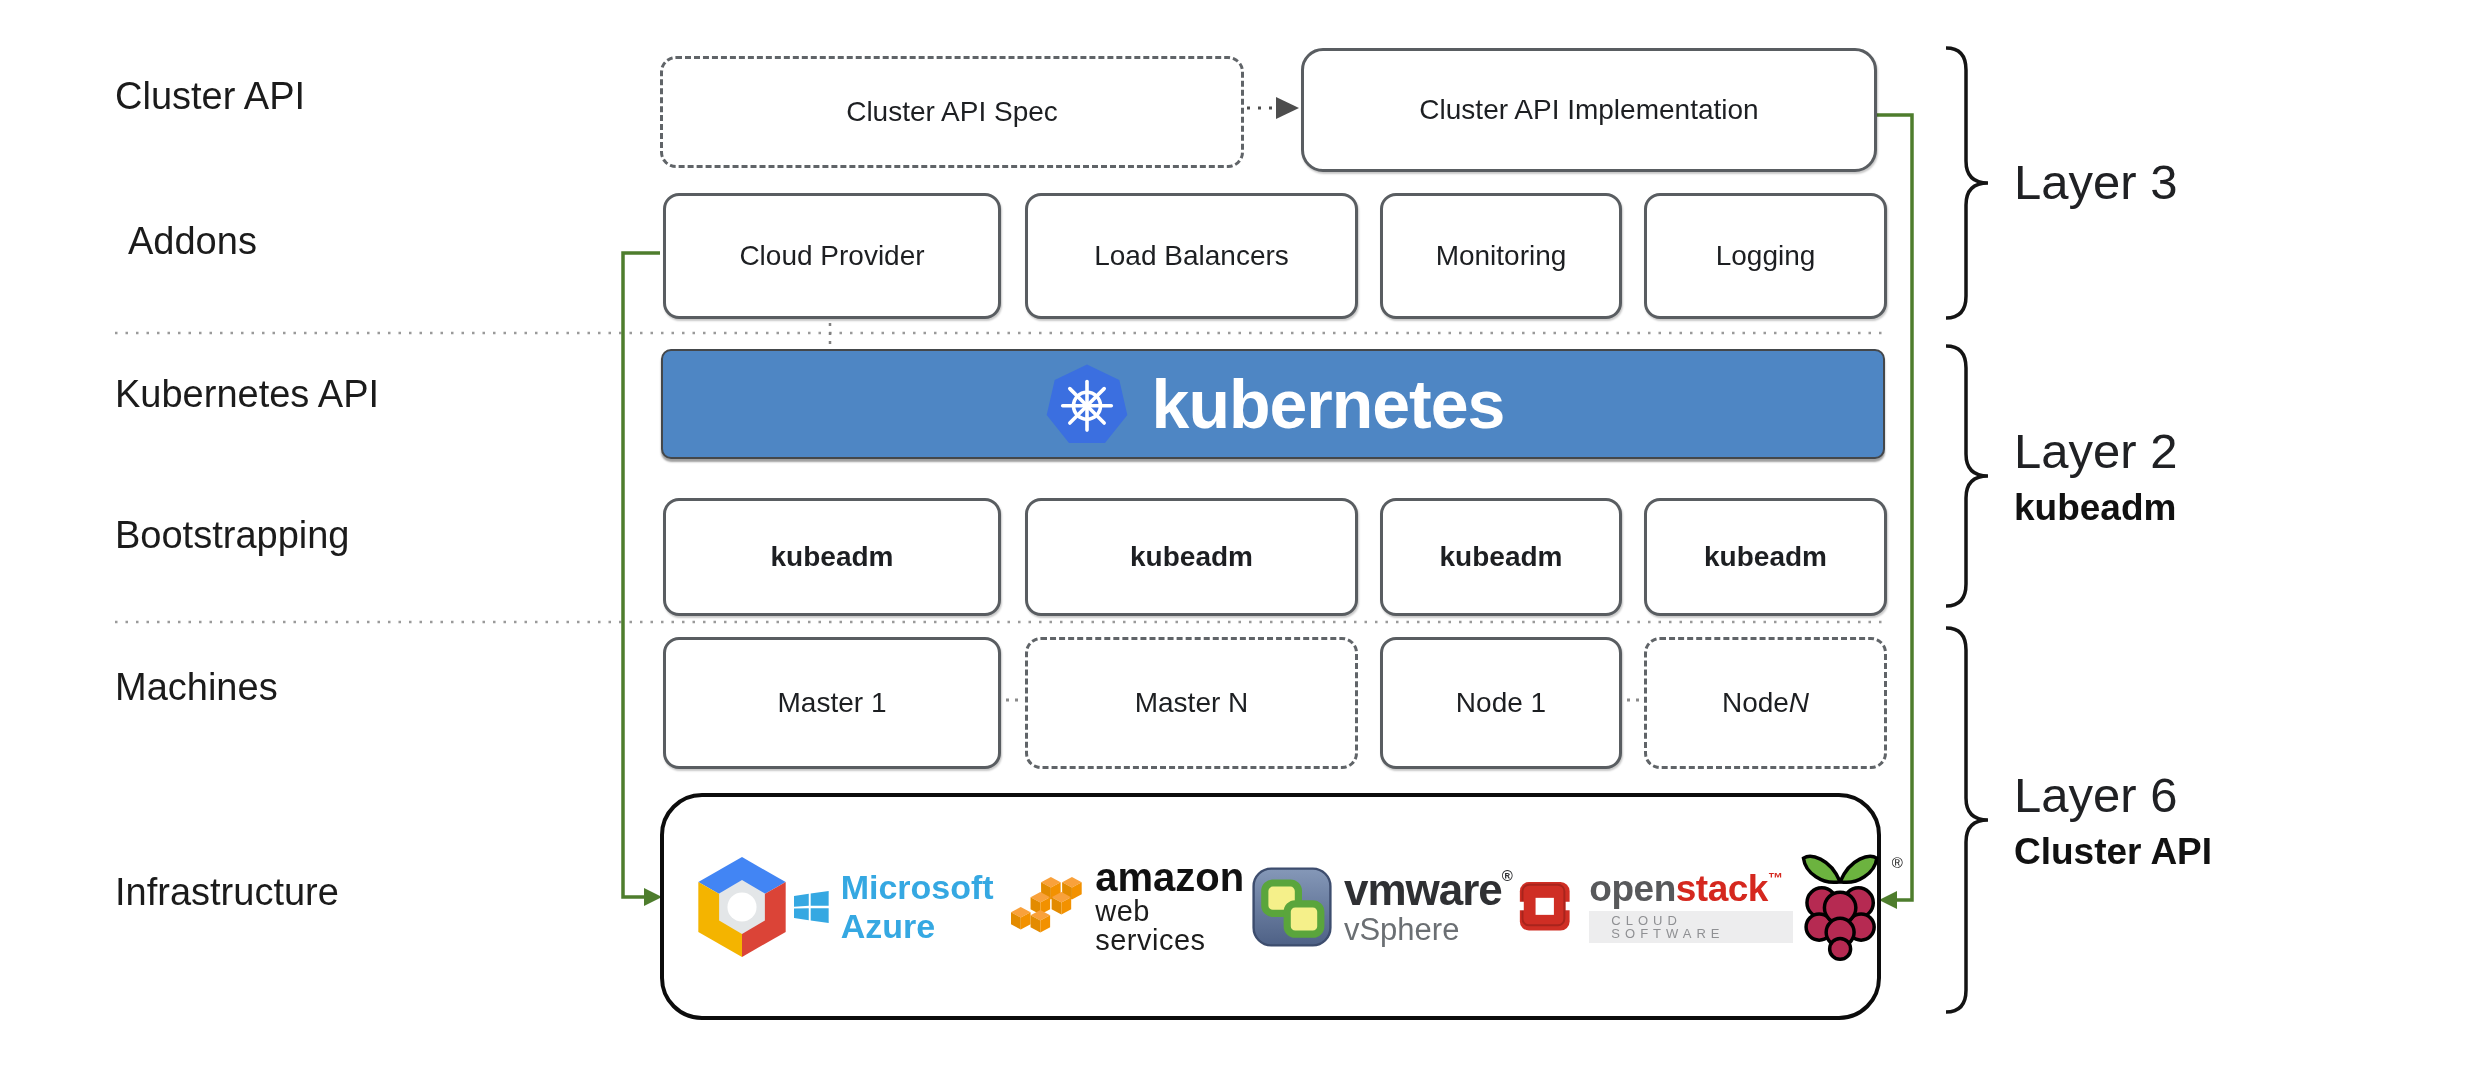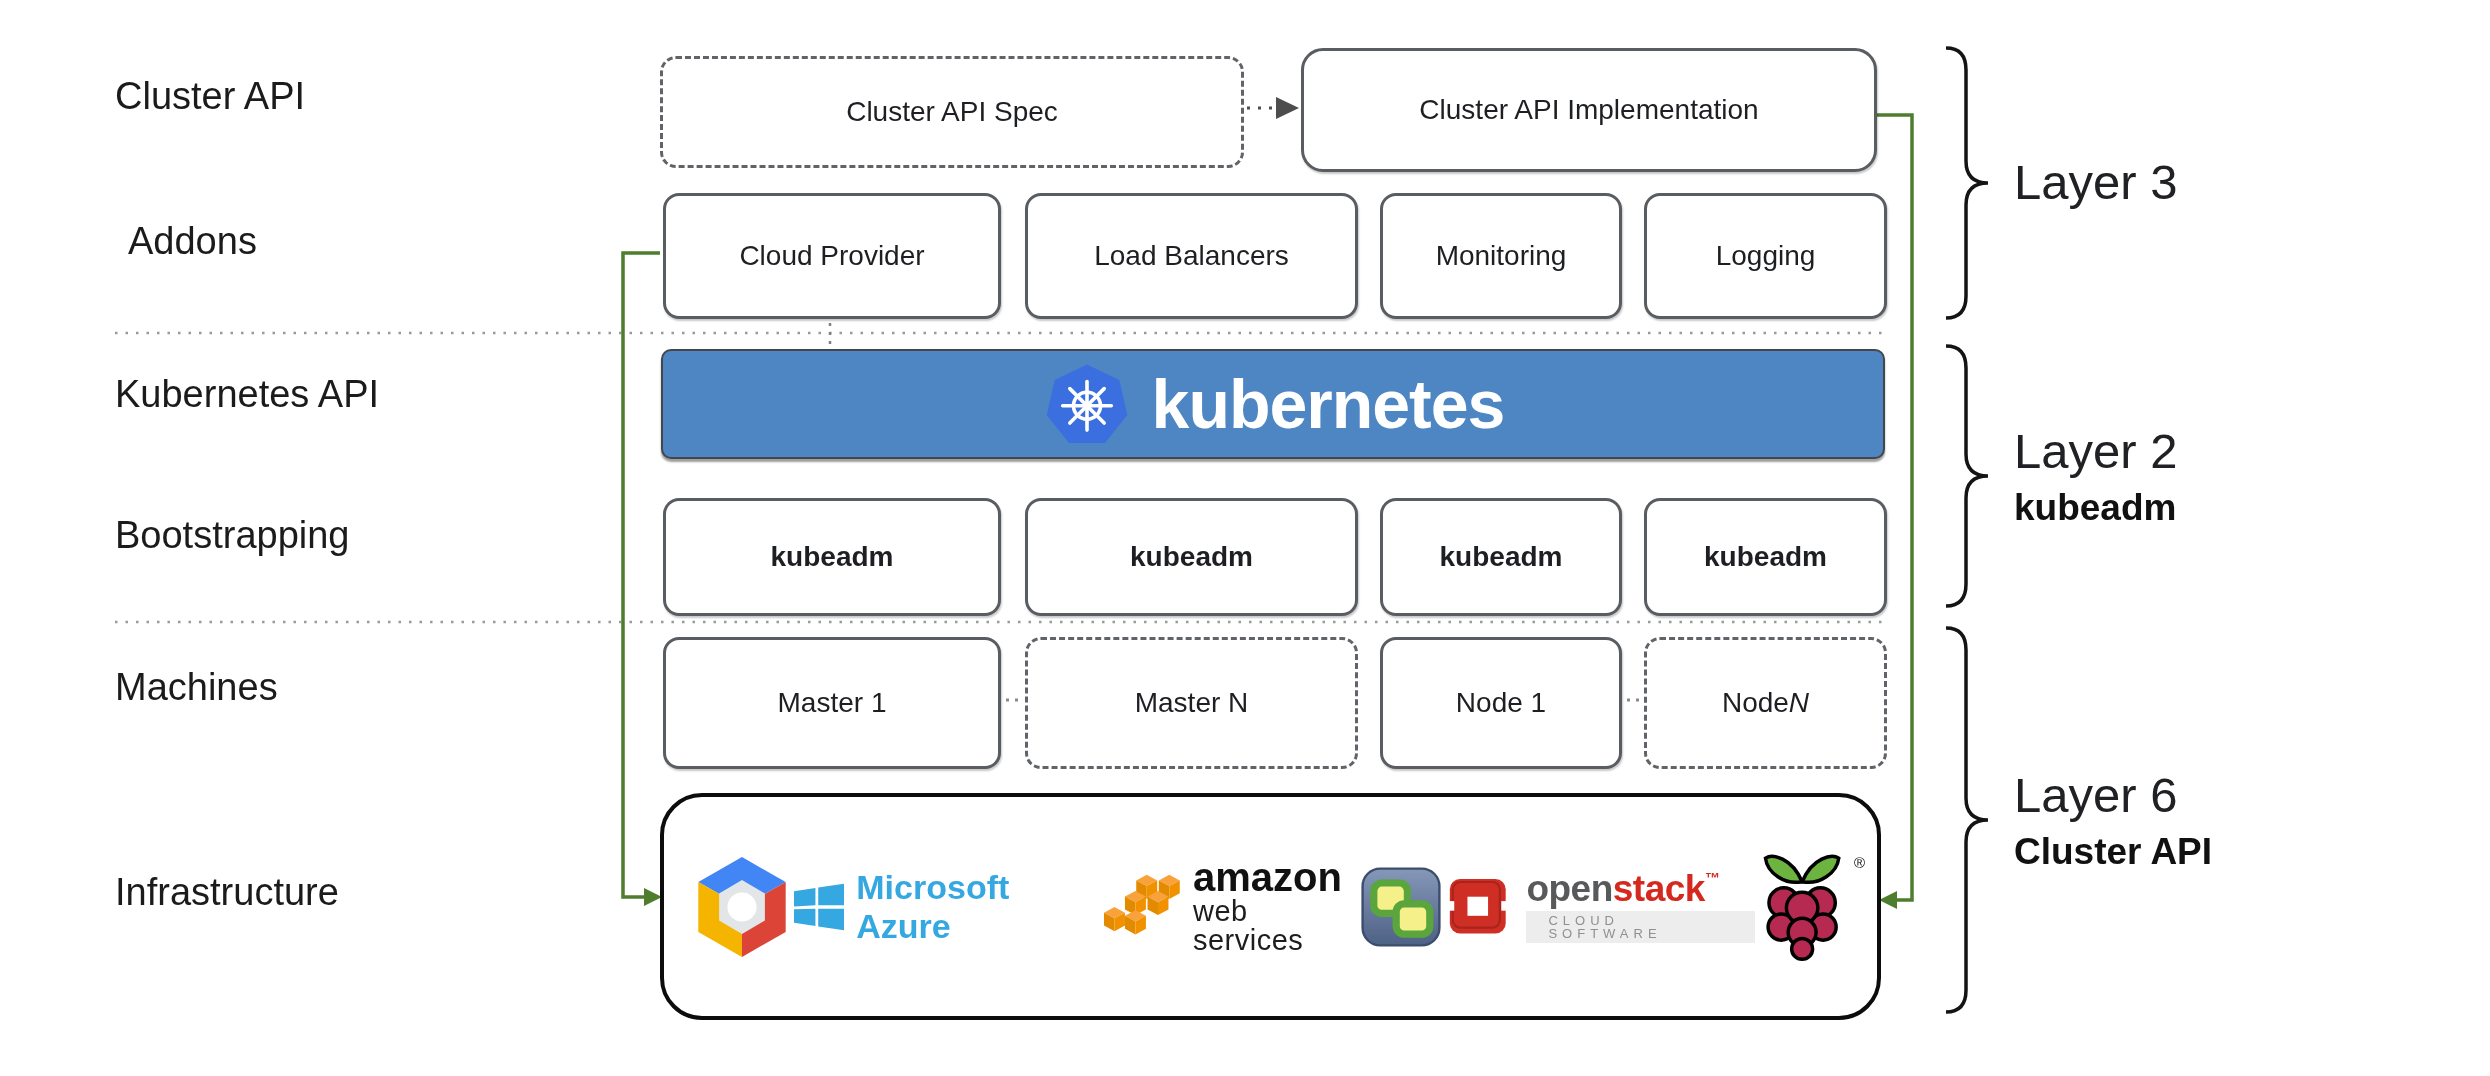--- a/index.html
+++ b/index.html
@@ -211,20 +211,24 @@
       <defs>
         <linearGradient id="vmbg" x1="0" y1="0" x2="0" y2="1">
           <stop offset="0" stop-color="#8598b8"></stop>
             <stop offset="1" stop-color="#4e6186"></stop>
         </linearGradient>
       </defs>
       <rect x="2" y="2" width="96" height="96" rx="22" fill="url(#vmbg)" stroke="#3d4d6e" stroke-width="3"></rect>
       <rect x="16" y="20" width="42" height="38" rx="10" fill="#f5f08a" stroke="#5aa53c" stroke-width="9"></rect>
       <rect x="44" y="46" width="42" height="38" rx="10" fill="#f5f08a" stroke="#5aa53c" stroke-width="9"></rect>
     </svg>
+    <div class="pcol">
+      <span class="vmware-text"><span>vmware</span><span class="vm-mark">®</span></span>
+      <span class="vmware-sub">vSphere</span>
+    </div>
   </div>
 
   <div class="provider">
     <svg viewBox="0 0 100 100" width="76" height="76">
       <rect x="12" y="12" width="76" height="74" rx="14" fill="#cf2e24"></rect>
       <rect x="16" y="16" width="64" height="62" rx="10" fill="none" stroke="#a8241c" stroke-width="3"></rect>
       <rect x="36" y="36" width="28" height="26" fill="#ffffff"></rect>
       <rect x="6" y="42" width="12" height="13" fill="#ffffff"></rect>
       <rect x="82" y="42" width="12" height="13" fill="#ffffff"></rect>
     </svg>

